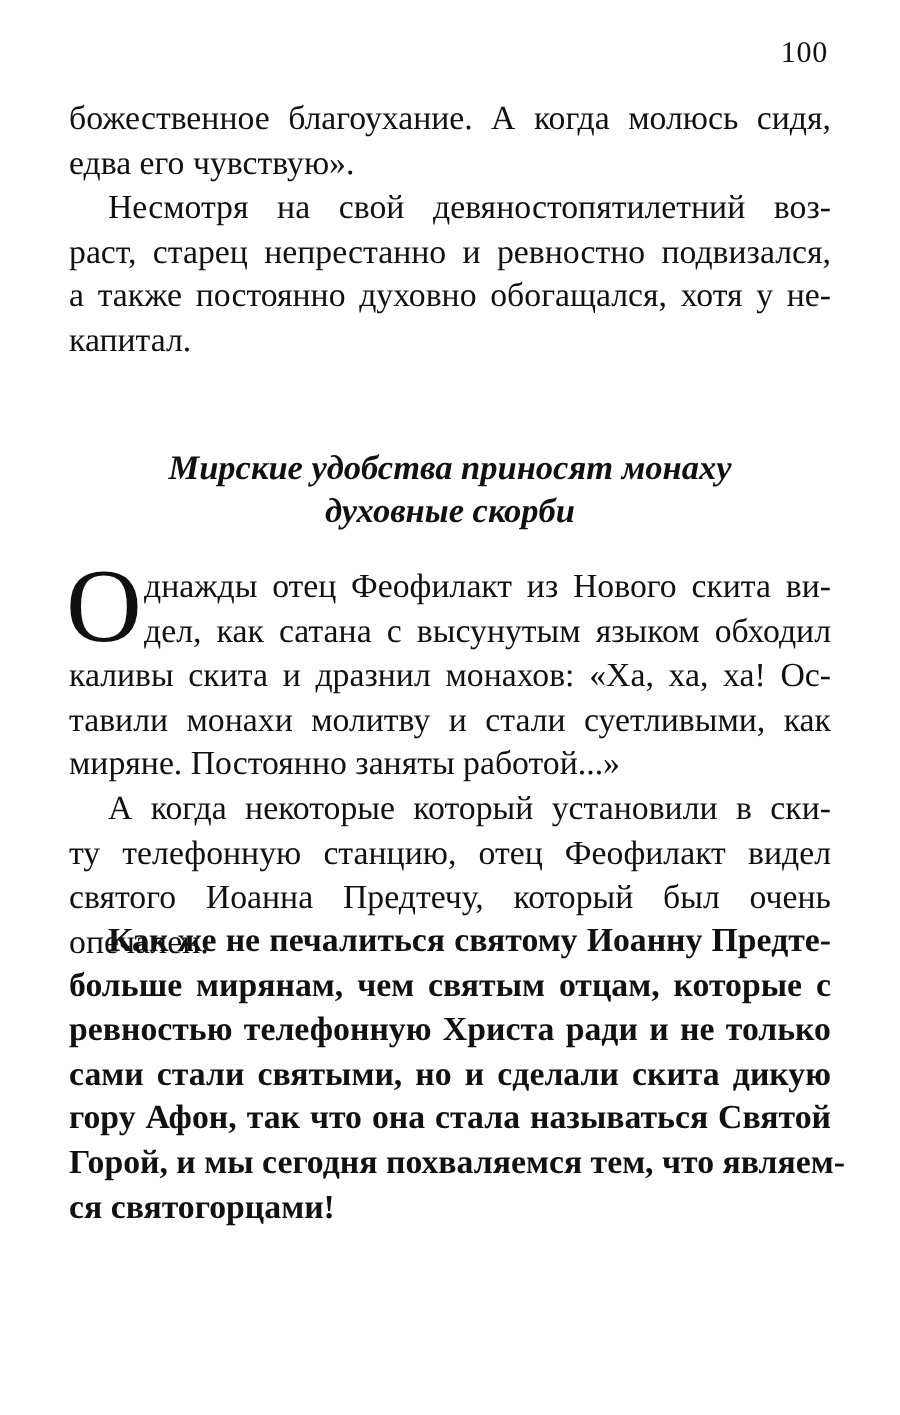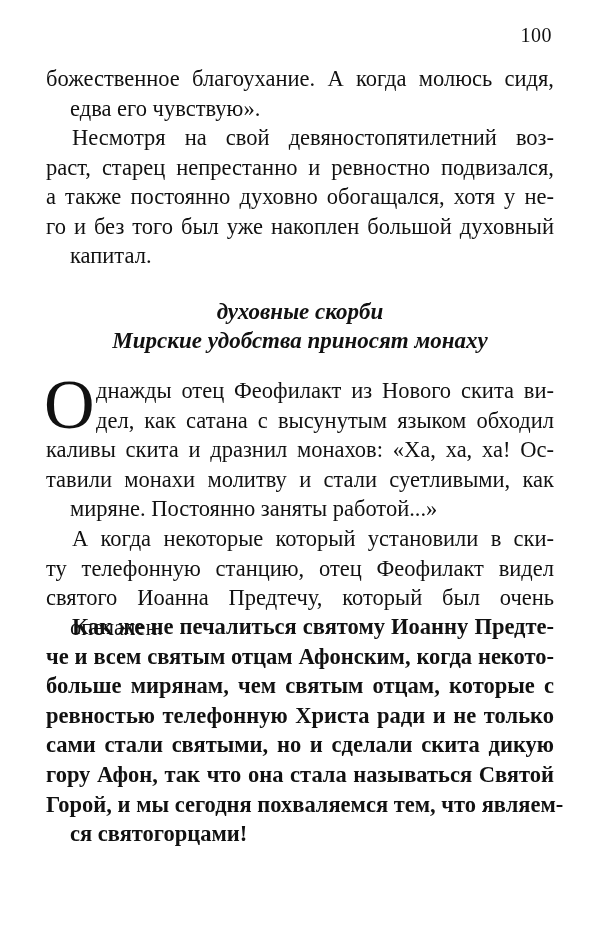--- a/index.html
+++ b/index.html
@@ -31,21 +31,20 @@
       text-align: justify;
     }
     .line {
       display: block;
       text-align: justify;
       text-align-last: justify;
       white-space: nowrap;
     }
     .line.last {
       text-align-last: left;
-      margin-left: 24px;
     }
     .line.indent {
       padding-left: 26px;
     }
     .heading {
       position: absolute;
       left: 46px;
       width: 508px;
       top: 297px;
       text-align: center;
@@ -75,47 +74,45 @@
 
 <div class="text-block" style="top:64px;">
   <span class="line">божественное благоухание. А когда молюсь сидя,</span>
   <span class="line last">едва его чувствую».</span>
 </div>
 
 <div class="text-block" style="top:123px;">
   <span class="line indent">Несмотря на свой девяностопятилетний воз-</span>
   <span class="line">раст, старец непрестанно и ревностно подвизался,</span>
   <span class="line">а также постоянно духовно обогащался, хотя у не-</span>
-  <span class="line">го и без того был уже накоплен большой духовный</span>
   <span class="line last">капитал.</span>
 </div>
 
 <div class="heading">
+  <span>Мирские удобства приносят монаху</span>
   <span>духовные скорби</span>
-  <span>Мирские удобства приносят монаху</span>
 </div>
 
 <div class="text-block dropcap-wrap" style="top:376px;">
   <span class="dropcap">О</span>
   <span class="line after-cap">днажды отец Феофилакт из Нового скита ви-</span>
   <span class="line after-cap">дел, как сатана с высунутым языком обходил</span>
   <span class="line">каливы скита и дразнил монахов: «Ха, ха, ха! Ос-</span>
   <span class="line">тавили монахи молитву и стали суетливыми, как</span>
   <span class="line last">миряне. Постоянно заняты работой...»</span>
 </div>
 
 <div class="text-block" style="top:524px;">
   <span class="line indent">А когда некоторые который установили в ски-</span>
   <span class="line">ту телефонную станцию, отец Феофилакт видел</span>
   <span class="line">святого Иоанна Предтечу, который был очень</span>
   <span class="line last">опечален.</span>
 </div>
 
 <div class="text-block" style="top:612px;font-weight:bold;">
   <span class="line indent">Как же не печалиться святому Иоанну Предте-</span>
-  <span class="line">че и всем святым отцам Афонским, когда некото-</span>
   <span class="line">больше мирянам, чем святым отцам, которые с</span>
   <span class="line">ревностью телефонную Христа ради и не только</span>
   <span class="line">сами стали святыми, но и сделали скита дикую</span>
   <span class="line">гору Афон, так что она стала называться Святой</span>
   <span class="line">Горой, и мы сегодня похваляемся тем, что являем-</span>
   <span class="line last">ся святогорцами!</span>
 </div>
 
 </body></html>

